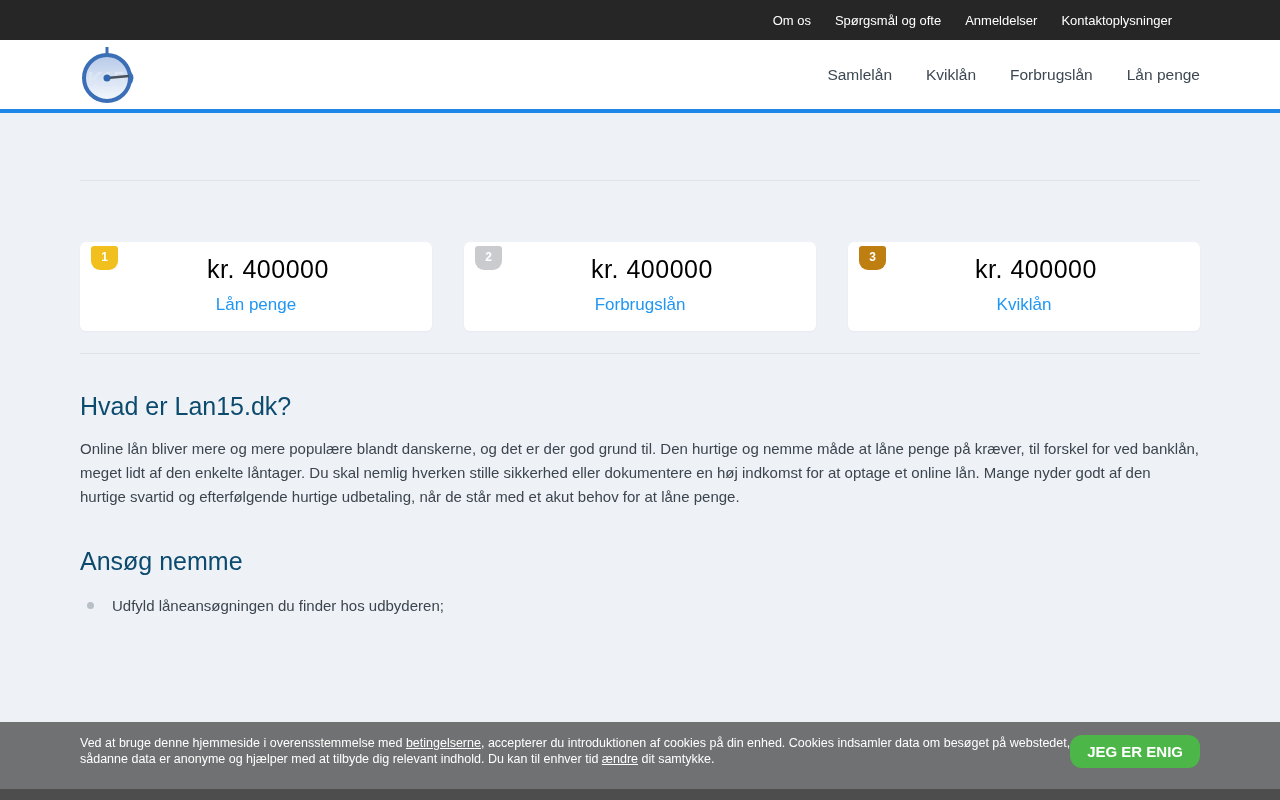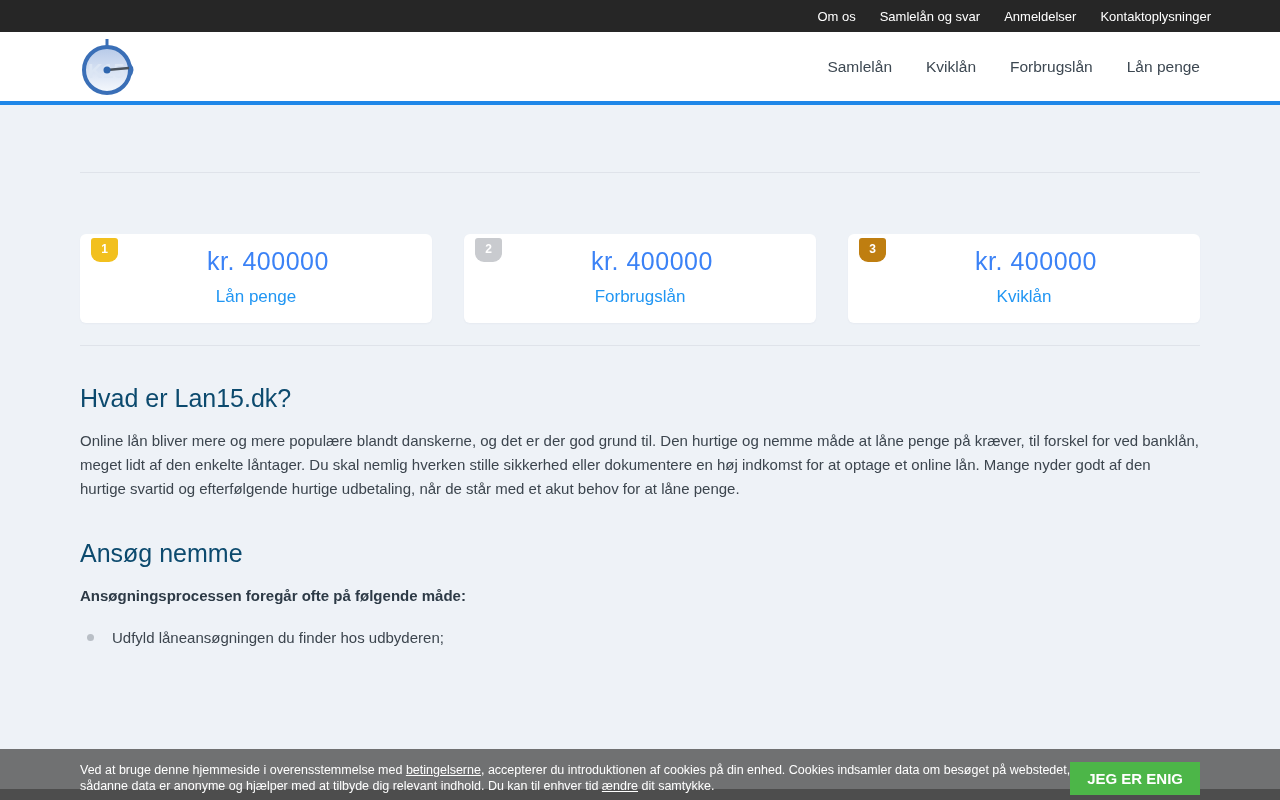--- a/index.html
+++ b/index.html
@@ -6,26 +6,26 @@
   html, body { width: 1280px; height: 800px; overflow: hidden; }
   body {
     font-family: "Liberation Sans", sans-serif;
     background: #eef2f7;
     color: #3c454e;
     position: relative;
   }
 
   
   .topbar {
-    height: 32px;
+    height: 40px;
     background: #262626;
     display: flex;
     align-items: center;
     justify-content: flex-end;
-    padding-right: 69px;
+    padding-right: 108px;
   }
   .topbar a {
     color: #ffffff;
     text-decoration: none;
     font-size: 13px;
     margin-left: 24px;
     cursor: pointer;
   }
 
   
@@ -80,21 +80,21 @@
     font-size: 12px;
     font-weight: bold;
     line-height: 22px;
     text-align: center;
   }
   .card:nth-child(1) .badge { background: #f2c01e; }
   .card:nth-child(2) .badge { background: #c9cbcf; }
   .card:nth-child(3) .badge { background: #bf7e10; }
   .card-amount {
     font-size: 25px;
-    color: #3b82f6;
+    color: #000000;
     letter-spacing: 0.5px;
     margin-left: 24px;
   }
   .card-link {
     display: inline-block;
     margin-top: 11px;
     font-size: 17px;
     color: #2196f3;
     text-decoration: none;
     cursor: pointer;
@@ -145,21 +145,21 @@
     left: 0; right: 0; bottom: 0;
     height: 11px;
     background: #2e2e2e;
     z-index: 1;
   }
 
   
   .cookiebar {
     position: absolute;
     left: 0; right: 0; bottom: 0;
-    height: 51px;
+    height: 78px;
     background: rgba(84, 84, 84, 0.82);
     z-index: 5;
   }
   .cookie-text {
     position: absolute;
     left: 80px;
     top: 13px;
     width: 1005px;
     font-size: 12.5px;
     line-height: 16px;
@@ -171,34 +171,34 @@
     cursor: pointer;
   }
   .agree-btn {
     position: absolute;
     right: 80px;
     top: 13px;
     height: 33px;
     padding: 0 17px;
     background: #4cb648;
     border: none;
-    border-radius: 0;
+    border-radius: 12px;
     color: #ffffff;
     font-family: "Liberation Sans", sans-serif;
     font-size: 15px;
     font-weight: bold;
     cursor: pointer;
   }
 </style>
 </head>
 <body>
 
 <div class="topbar">
   <a>Om os</a>
-  <a>Samlelån og svar</a>
+  <a>Spørgsmål og ofte</a>
   <a>Anmeldelser</a>
   <a>Kontaktoplysninger</a>
 </div>
 
 <div class="header">
   <div class="logo">
     <svg width="56" height="62" viewBox="0 0 56 62">
       <defs>
         <linearGradient id="lg" x1="0" y1="0" x2="0" y2="1">
           <stop offset="0" stop-color="#b6c9e8"></stop>
@@ -243,21 +243,20 @@
   </div>
 
   <hr class="divider divider-bottom">
 
   <div class="content">
     <h2>Hvad er Lan15.dk?</h2>
 
     <p>Online lån bliver mere og mere populære blandt danskerne, og det er der god grund til. Den hurtige og nemme måde at låne penge på kræver, til forskel for ved banklån, meget lidt af den enkelte låntager. Du skal nemlig hverken stille sikkerhed eller dokumentere en høj indkomst for at optage et online lån. Mange nyder godt af den hurtige svartid og efterfølgende hurtige udbetaling, når de står med et akut behov for at låne penge.</p>
 
     <h2>Ansøg nemme</h2>
-    <p class="lead-bold">Ansøgningsprocessen foregår ofte på følgende måde:</p>
     <ul>
       <li>Udfyld låneansøgningen du finder hos udbyderen;</li>
 
     </ul>
   </div>
 </div>
 
 <div class="footer-strip"></div>
 
 <div class="cookiebar">

